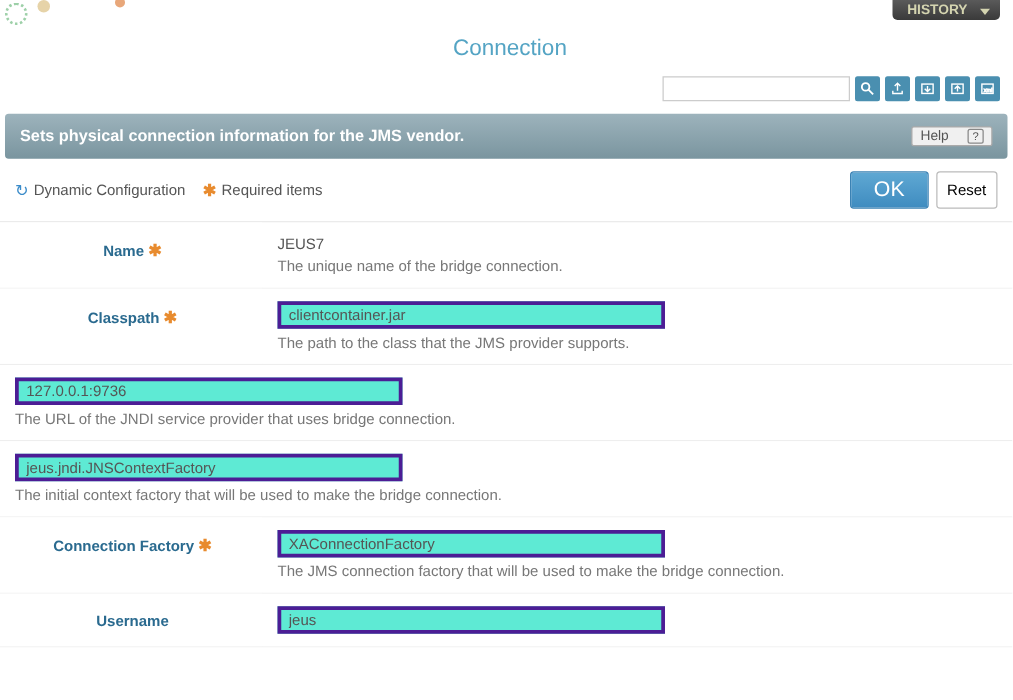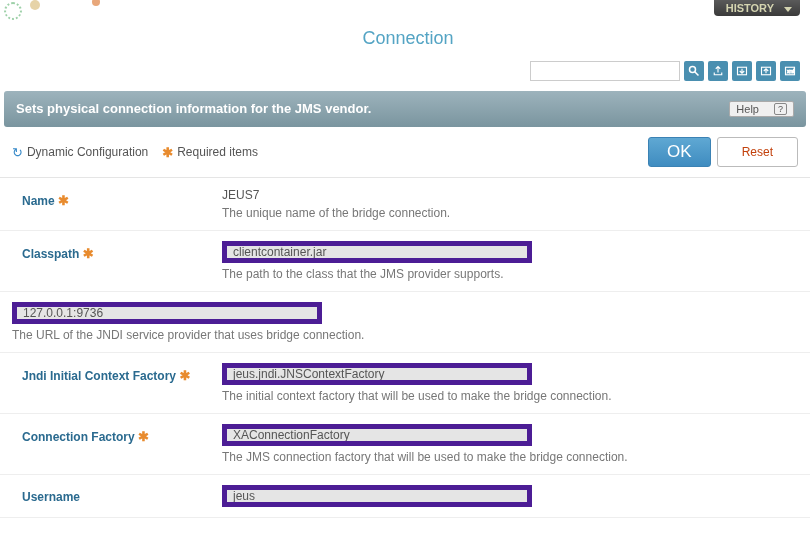--- a/index.html
+++ b/index.html
@@ -15,26 +15,26 @@
 .icon-btn svg { width: 12px; height: 12px; fill: #fff; stroke: #fff; }
 .banner { background: linear-gradient(#9db3bc,#7a959f); color: #fff; font-weight: bold; font-size: 13px; padding: 10px 12px; display: flex; justify-content: space-between; border-radius: 3px; margin: 0 4px; }
 .help-btn { background: #f0f0f0; color: #555; border: 1px solid #aaa; padding: 1px 6px; font-size: 11px; border-radius: 2px; cursor: pointer; font-weight: normal; display: flex; align-items: center; gap: 15px; }
 .legend-row { display: flex; justify-content: space-between; align-items: center; padding: 10px 12px; border-bottom: 1px solid #e5e5e5; }
 .legend-left { display: flex; align-items: center; gap: 14px; font-size: 12px; color: #555; }
 .legend-item { display: flex; align-items: center; gap: 4px; }
 .refresh-icon { color: #3a8bc9; font-size: 13px; }
 .req-star, .required { color: #e88b2e; font-size: 13px; font-weight: bold; }
 .btn-row { display: flex; gap: 6px; }
 .btn-primary { background: linear-gradient(#5fa8d3,#3f8cc0); color: #fff; border: 1px solid #3b82b4; padding: 4px 18px; border-radius: 3px; font-size: 17px; cursor: pointer; }
-.btn-secondary { background: #fff; color: #c2410c; border: 1px solid #bbb; padding: 4px 24px; border-radius: 3px; font-size: 12px; cursor: pointer; }
+.btn-secondary { background: #fff; color: #000000; border: 1px solid #bbb; padding: 4px 8px; border-radius: 3px; font-size: 12px; cursor: pointer; }
 .form-table { width: 100%; }
 .form-row { display: flex; border-bottom: 1px solid #eee; }
-.form-label { width: 210px; padding: 12px 10px 12px 22px; color: #2a6a8f; font-weight: bold; font-size: 12px; background: #fff; border-top: 3px solid #fff; }
+.form-label { width: 210px; padding: 12px 10px 12px 12px; color: #2a6a8f; font-weight: bold; font-size: 12px; background: #fff; border-top: 3px solid #fff; text-align: center; }
 .form-content { flex: 1; padding: 10px 12px; background: #fff; }
-.text-input { width: 310px; height: 22px; border: 5px solid #4c1d95; padding: 2px 6px; font-size: 12px; color: #555; background: #e5e5e5; }
+.text-input { width: 310px; height: 22px; border: 3px solid #4c1d95; padding: 2px 6px; font-size: 12px; color: #555; background: #5eead4; }
 .desc { color: #777; font-size: 12px; margin-top: 4px; }
 .static-val { color: #555; font-size: 12px; }
 .default-hint { color: #333; font-weight: bold; }
 </style>
 </head>
 <body>
 
 <div class="top-decor">
   <span class="dot" style="left:4px;top:2px;width:18px;height:18px;border:2px dotted #9dd0a8;background:transparent;"></span>
   <span class="dot" style="left:30px;top:0;width:10px;height:10px;background:#e6d3a8;"></span>
@@ -121,21 +121,20 @@
   </div>
 
   <div class="form-row">
     <div class="form-content">
       <input type="text" class="text-input" value="127.0.0.1:9736" style="">
       <div class="desc">The URL of the JNDI service provider that uses bridge connection.</div>
     </div>
   </div>
 
   <div class="form-row">
-    <div class="form-label"><span>Jndi Initial Context Factory</span> <span class="required">✱</span></div>
     <div class="form-content">
       <input type="text" class="text-input" value="jeus.jndi.JNSContextFactory" style="">
       <div class="desc">The initial context factory that will be used to make the bridge connection.</div>
     </div>
   </div>
 
   <div class="form-row">
     <div class="form-label"><span>Connection Factory</span> <span class="required">✱</span></div>
     <div class="form-content">
       <input type="text" class="text-input" value="XAConnectionFactory" style="">

